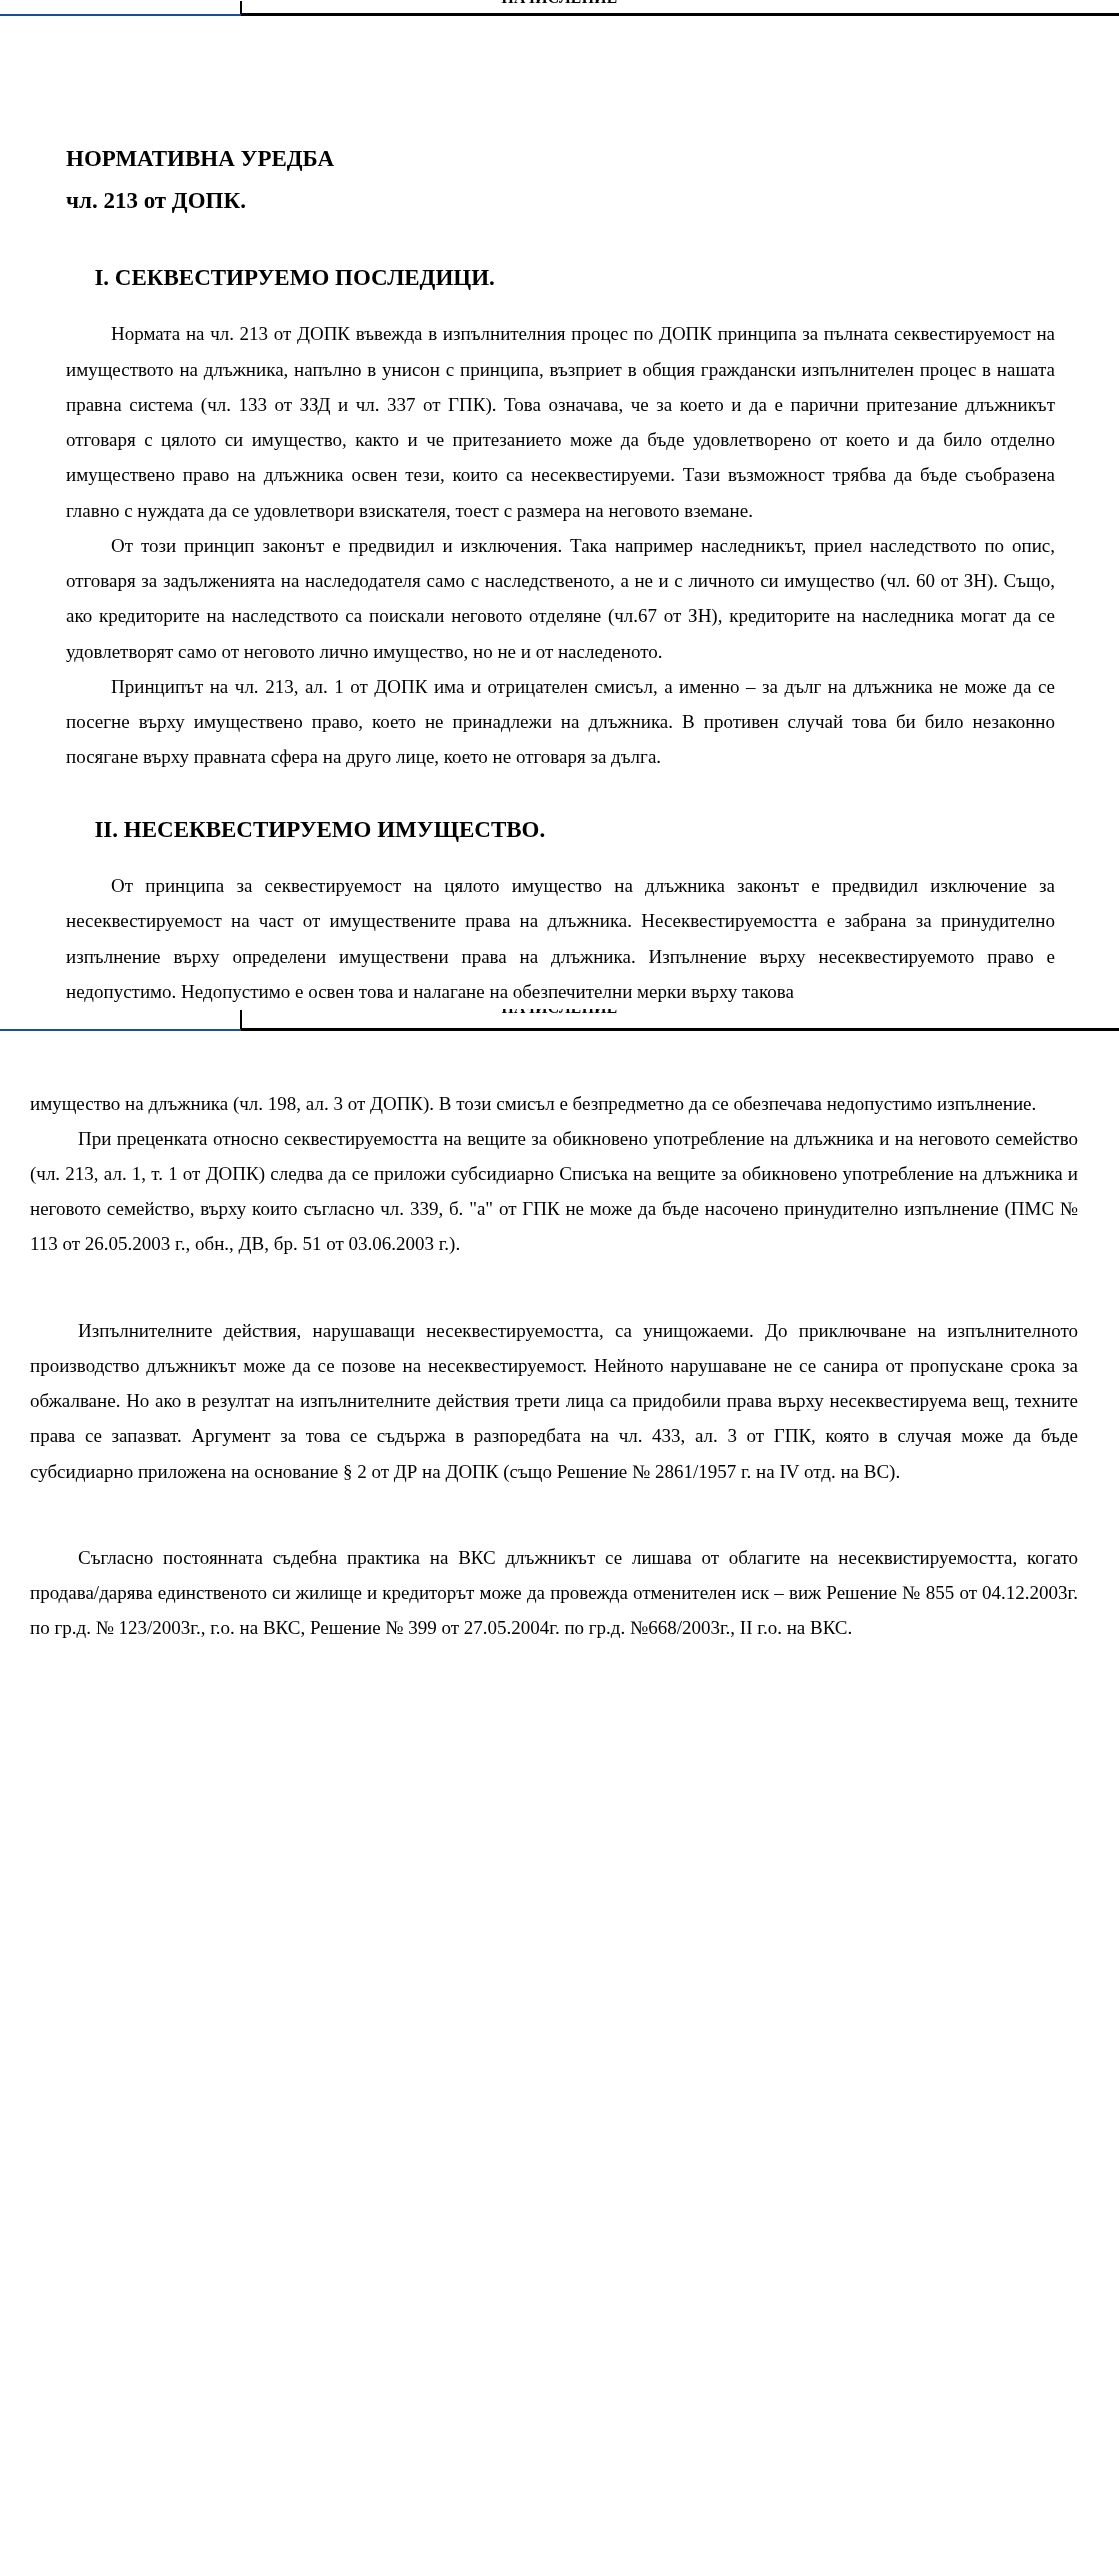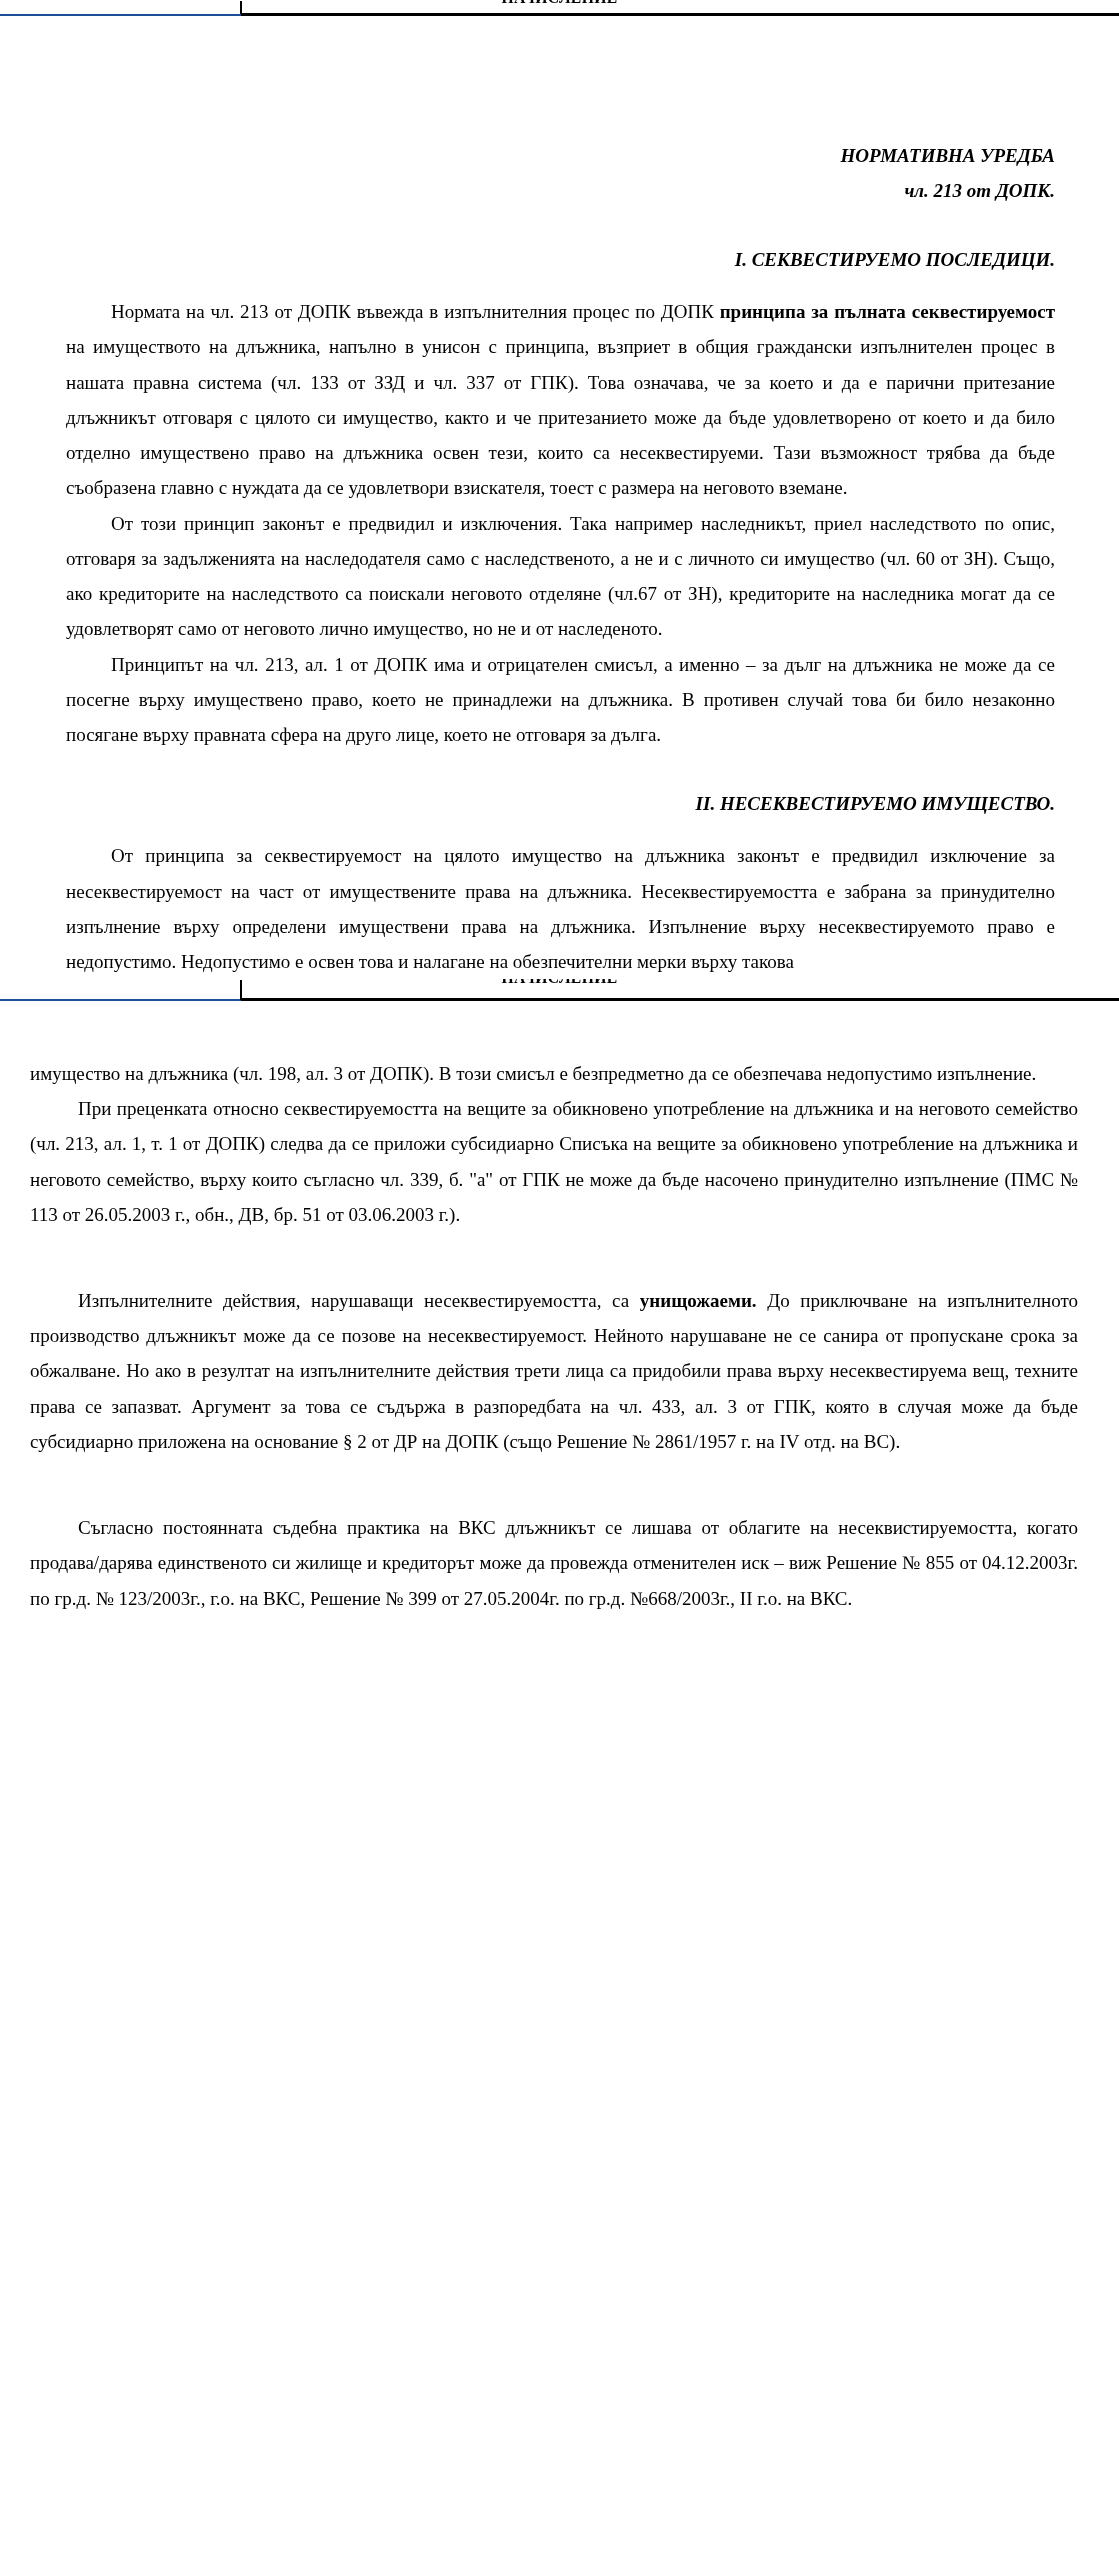--- a/index.html
+++ b/index.html
@@ -98,35 +98,34 @@
     text-justify: inter-word;
   }
   .page-2 p.body { text-indent: 48px; }
 
   p.body.noindent { text-indent: 0; }
 
   h1.doc-title,
   h2.sub-title,
   h3.section {
     margin: 0;
-    font-size: 19px;
+    font-size: 23px;
     line-height: 1.855;
     font-weight: bold;
-    text-align: right;
-    font-style: italic;
+    text-align: left;
   }
   h1.doc-title { text-indent: 0; }
   h2.sub-title { text-indent: 0; }
   h3.section   { text-indent: 28.4px; }
   .page-2 h3.section { text-indent: 33px; }
 
   .gap-sm { height: 17px; }
   .gap-md { height: 34px; }
 
-  b.em { font-weight: bold; }
+  b.em { font-weight: normal; }
 
   .lead-space { height: 79px; }
 </style>
 </head>
 <body>
 
 <div class="doc">
 
   <div class="page-break top">
     <div class="running-header">НАЧИСЛЕНИЕ</div>

